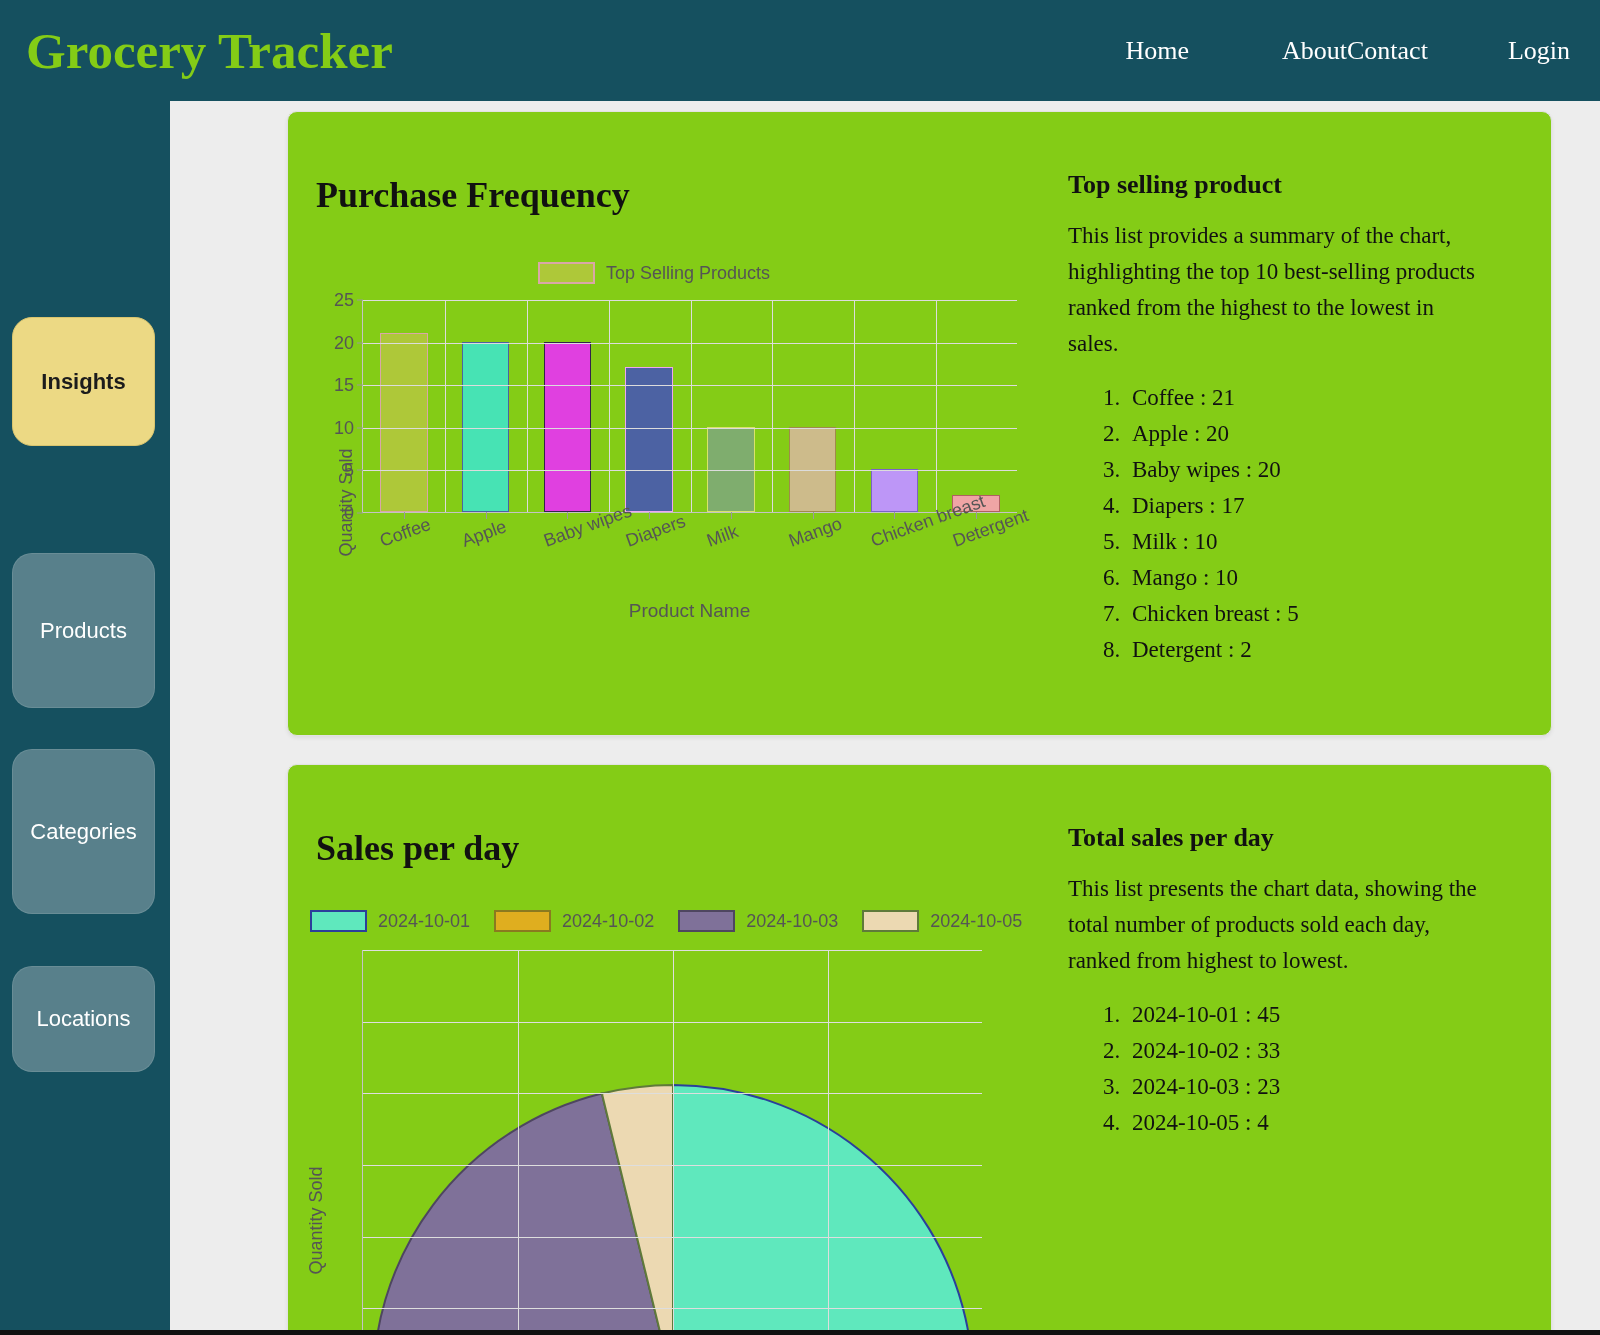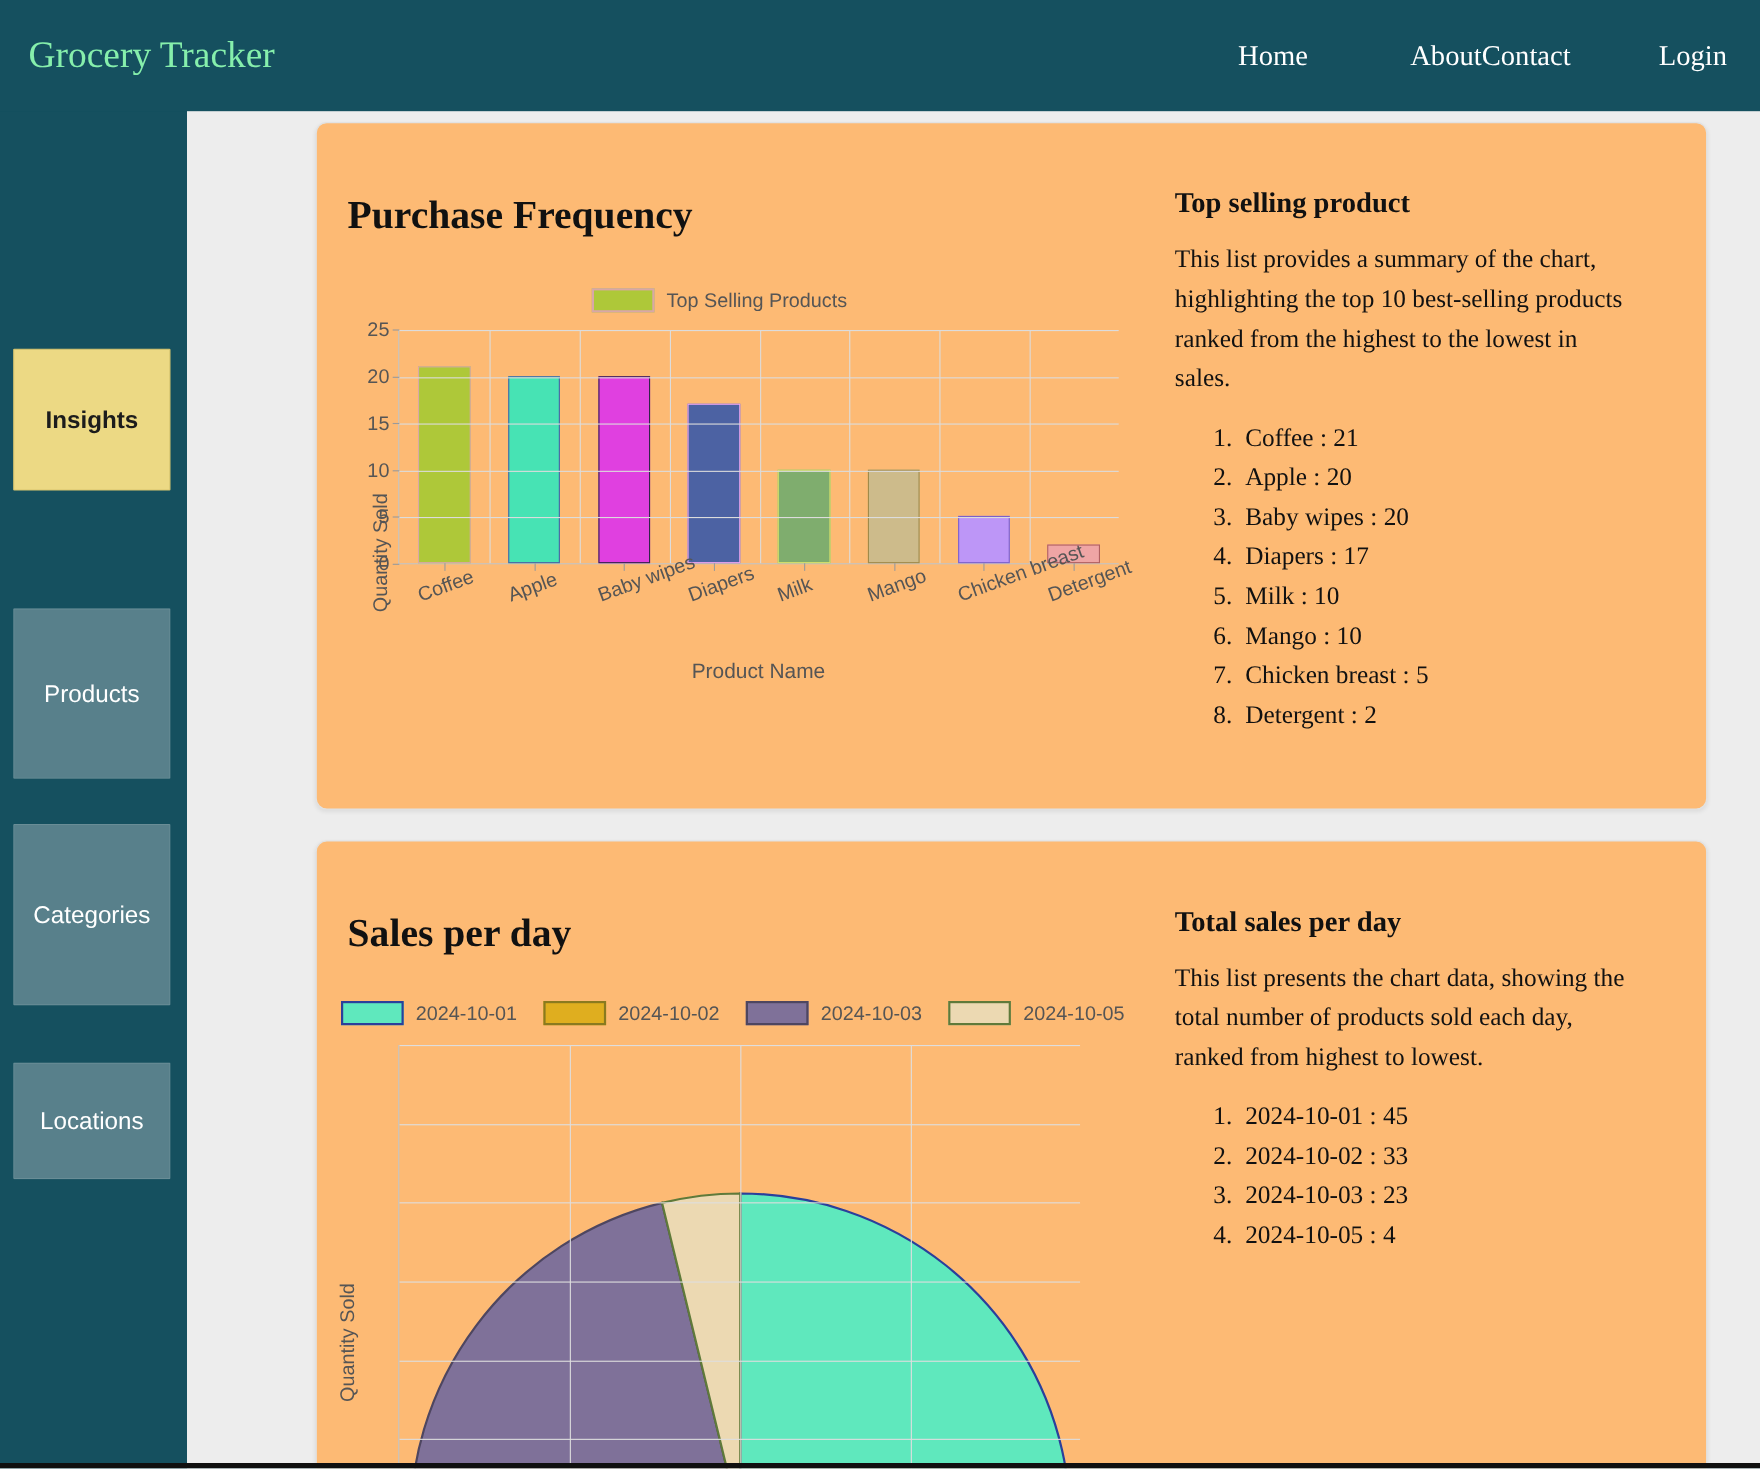--- a/index.html
+++ b/index.html
@@ -26,23 +26,23 @@
     top: 0; left: 0;
     width: 1600px;
     height: 101px;
     background: #15505f;
     display: flex;
     align-items: center;
     z-index: 5;
   }
   .brand {
     font-family: "Liberation Serif", serif;
-    font-weight: normal;
-    font-size: 34px;
-    color: #86efac;
+    font-weight: bold;
+    font-size: 51px;
+    color: #84cc16;
     letter-spacing: 0px;
     margin-left: 26px;
     white-space: nowrap;
   }
   .nav {
     margin-left: auto;
     display: flex;
     align-items: center;
     gap: 0px;
     padding-right: 30px;
@@ -66,21 +66,21 @@
     top: 101px; left: 0;
     width: 170px;
     height: 1234px;
     background: #15505f;
     z-index: 4;
   }
   .side-btn {
     position: absolute;
     left: 12px;
     width: 143px;
-    border-radius: 1px;
+    border-radius: 20px;
     display: flex;
     align-items: center;
     justify-content: center;
     font-family: "Liberation Sans", sans-serif;
     font-size: 22px;
     color: #ffffff;
     cursor: pointer;
     border: 1px solid rgba(255,255,255,0.10);
   }
   .side-btn.active {
@@ -104,21 +104,21 @@
     background: #ededed;
     overflow: hidden;
     padding: 0;
     z-index: 3;
   }
 
   .card {
     position: absolute;
     left: 117px;
     width: 1265px;
-    background: #fdba74;
+    background: #84cc16;
     border: 1px solid #e2e2e2;
     border-radius: 10px;
     box-shadow: 0 2px 4px rgba(0,0,0,0.07);
     display: flex;
   }
   .card-1 { top: 10px; height: 625px; }
   .card-2 { top: 663px; height: 610px; }
 
   .card-left {
     width: 780px;

